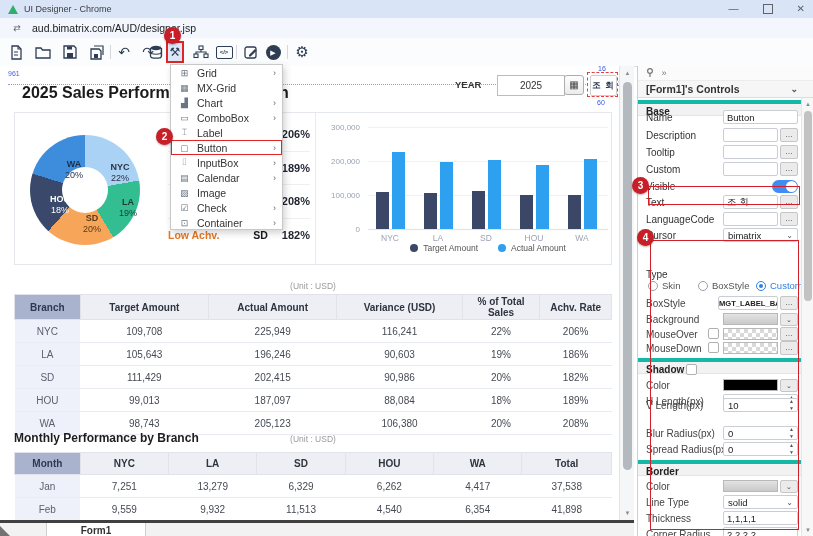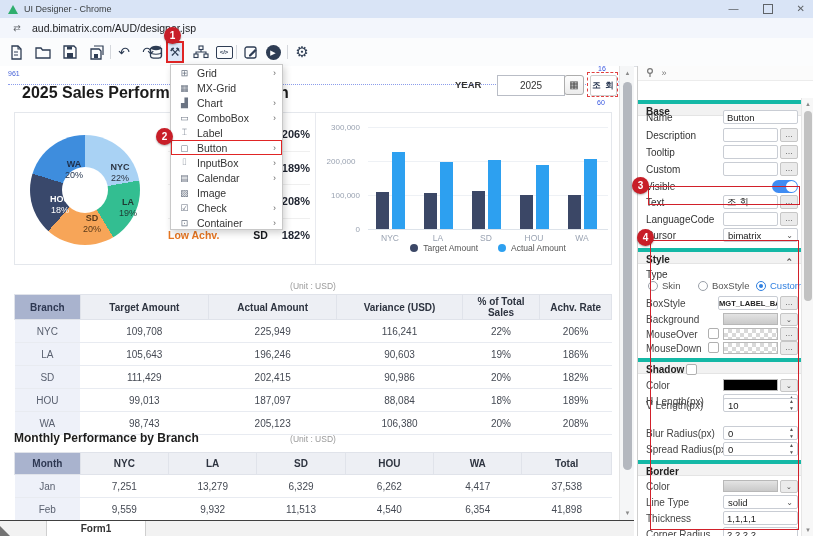--- a/index.html
+++ b/index.html
@@ -92,21 +92,21 @@
   table.dt th.corner{background:#a9b3ce;color:#2e3852;}
   table.dt td{text-align:center;height:20px;border-bottom:1px solid #e8ebf1;color:#454a54;background:#fff;}
   table.dt td.rowhead{background:#eef1f9;color:#5a6170;}
 
   
   .vscroll{position:absolute;left:619px;top:66px;width:15px;height:454px;background:#f5f6f7;border-left:1px solid #e4e4e4;box-sizing:border-box;}
   .vscroll .arr{position:absolute;left:0;width:15px;text-align:center;font-size:6px;color:#8a8a8a;}
   .vscroll .thumb{position:absolute;left:3px;width:9px;background:#b4b8bf;border-radius:5px;}
 
   
-  .tabbar{position:absolute;left:0;top:520px;width:634px;height:16px;background:#f2f2f2;border-top:1px solid #404040;box-sizing:border-box;}
+  .tabbar{position:absolute;left:0;top:520px;width:634px;height:16px;background:#f2f2f2;border-top:3px solid #404040;box-sizing:border-box;}
   .tab{position:absolute;left:46px;top:0;width:100px;height:16px;background:#fff;border:1px solid #cfcfcf;border-top:none;
        box-sizing:border-box;text-align:center;font-size:10px;font-weight:bold;color:#333;line-height:15px;}
   .corner-tri{position:absolute;left:0;top:526px;width:0;height:0;border-left:10px solid #737373;border-top:10px solid transparent;}
 
   
   .menu{position:absolute;left:170px;top:64px;width:113px;height:166px;background:#fff;border:1px solid #c8c8c8;
         box-shadow:2px 3px 7px rgba(0,0,0,.18);z-index:20;box-sizing:border-box;}
   .menu-item{position:relative;height:15px;display:flex;align-items:center;}
   .mi-icon{width:13px;margin-left:7px;font-size:9px;color:#6b7483;text-align:center;}
   .mi-label{flex:1;margin-left:6px;font-size:10.5px;color:#333;}
@@ -299,21 +299,21 @@
           <span class="kpi-label">Low Achv.</span>
           <span class="kpi-branch">SD</span>
           <span class="kpi-value">182%</span>
         </div>
       </div>
 
     <div class="barchart" id="barchart" style="top:47px;">
         <div class="gridline" style="top: 14px;"></div>
         <div class="ytick" style="top: 10px;">300,000</div>
         <div class="gridline" style="top: 48px;"></div>
-        <div class="ytick" style="top: 44px; text-align: center;">200,000</div>
+        <div class="ytick" style="top: 44px;">200,000</div>
         <div class="gridline" style="top: 82px;"></div>
         <div class="ytick" style="top: 78px;">100,000</div>
         <div class="gridline zero" style="top: 116px;"></div>
         <div class="ytick" style="top: 112px;">0</div>
         <div class="bargroup" style="left: 50px; bottom: 35px; height: 102px;">
           <div class="bar" style="left: 10px; height: 37px; background: rgb(59, 71, 102);"></div>
           <div class="bar" style="left: 26px; height: 77px; background: rgb(45, 160, 240);"></div>
         </div>
         <div class="xcat" style="left: 50px; top: 120px;">NYC</div>
         <div class="bargroup" style="left: 98px; bottom: 35px; height: 102px;">
@@ -530,20 +530,21 @@
   <div class="rpanel">
     <div class="pinrow">
       <span>
         <svg width="8" height="9" viewBox="0 0 8 9" style="vertical-align:-1px">
             <circle cx="4" cy="3" r="2.4" fill="none" stroke="#777" stroke-width="1.2"></circle>
             <path d="M4 5.4V9" stroke="#777" stroke-width="1.2"></path>
           </svg>
       </span>
       <span style="margin-left:5px;">»</span>
     </div>
+    <div class="phdr"><span>[Form1]'s Controls</span></div>
 
     <div class="sechdr caret" style="top:34px"><span>Base</span></div>
 
     <div class="prow" style="top:44px">
       <span class="plab">Name</span>
       <input class="pin wide" value="Button" style="">
       </div>
     <div class="prow" style="top:62px">
       <span class="plab">Description</span>
       <input class="pin narrow" value="" style="">
@@ -571,21 +572,20 @@
     <div class="prow" style="top:146px">
       <span class="plab">LanguageCode</span>
       <input class="pin narrow" value="" style="">
       <span class="ell"></span>
       </div>
     <div class="prow" style="top:162px">
       <span class="plab">Cursor</span>
       <span class="psel"><span>bimatrix</span></span>
       </div>
 
-    <div class="sechdr caret" style="top:182px"><span>Style</span></div>
     <div class="prow" style="top:201px">
       <span class="plab">Type</span>
       </div>
     <div class="prow" style="top:213px">
       <span class="radio" style="left:10px">
           <span class="rdot"></span>
           <span>Skin</span>
         </span>
       <span class="radio" style="left:60px">
           <span class="rdot"></span>

